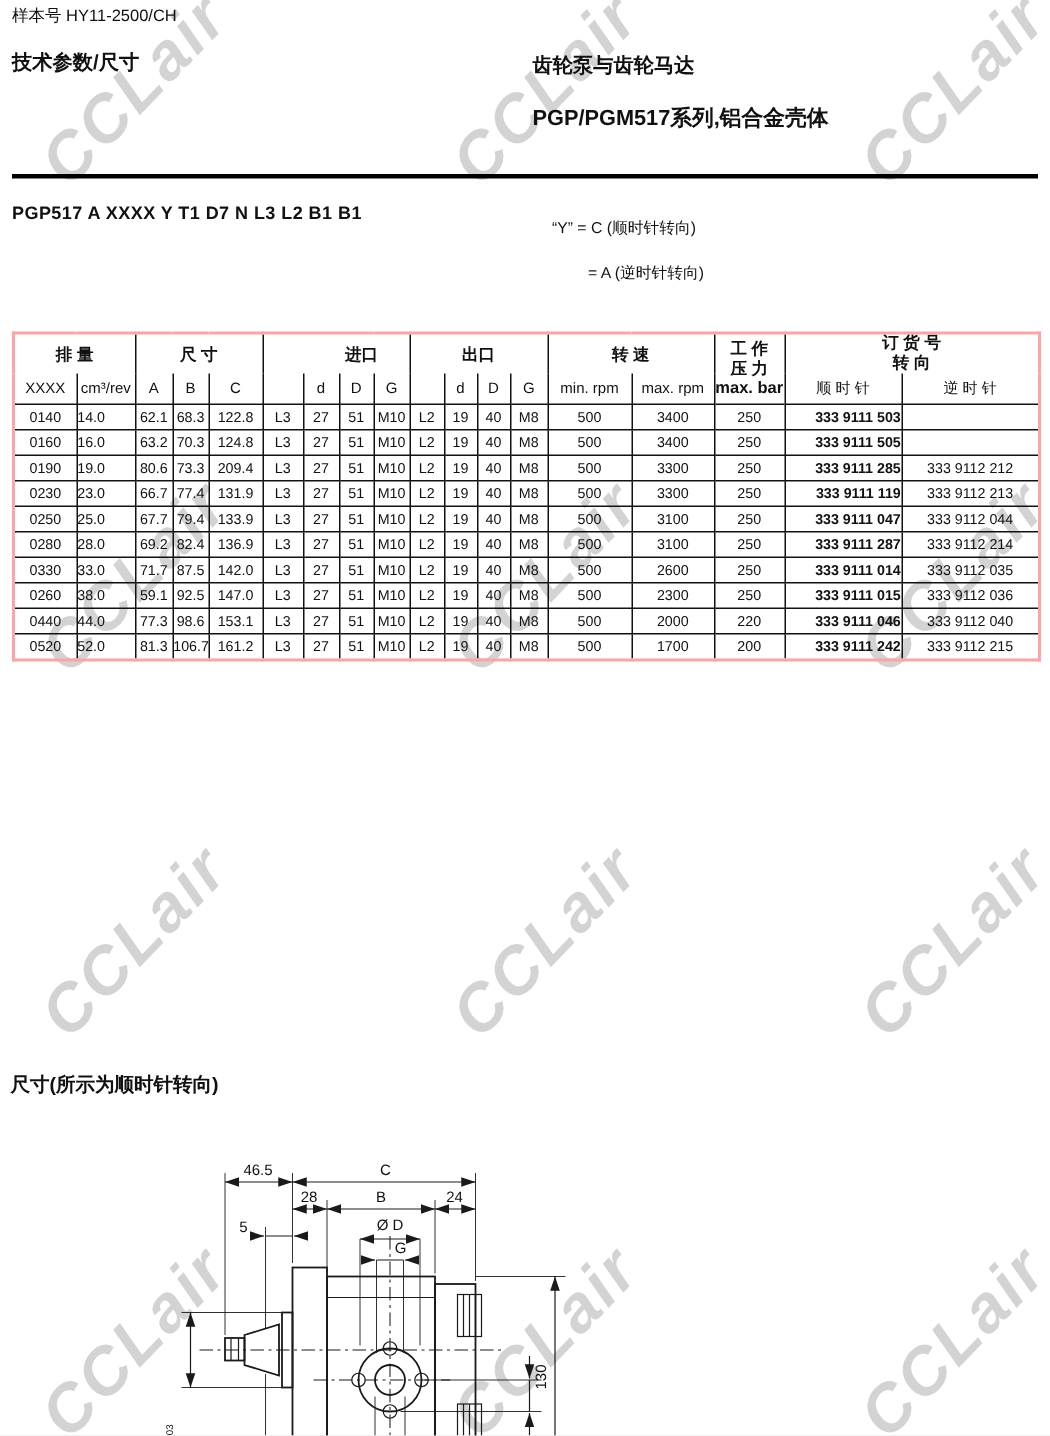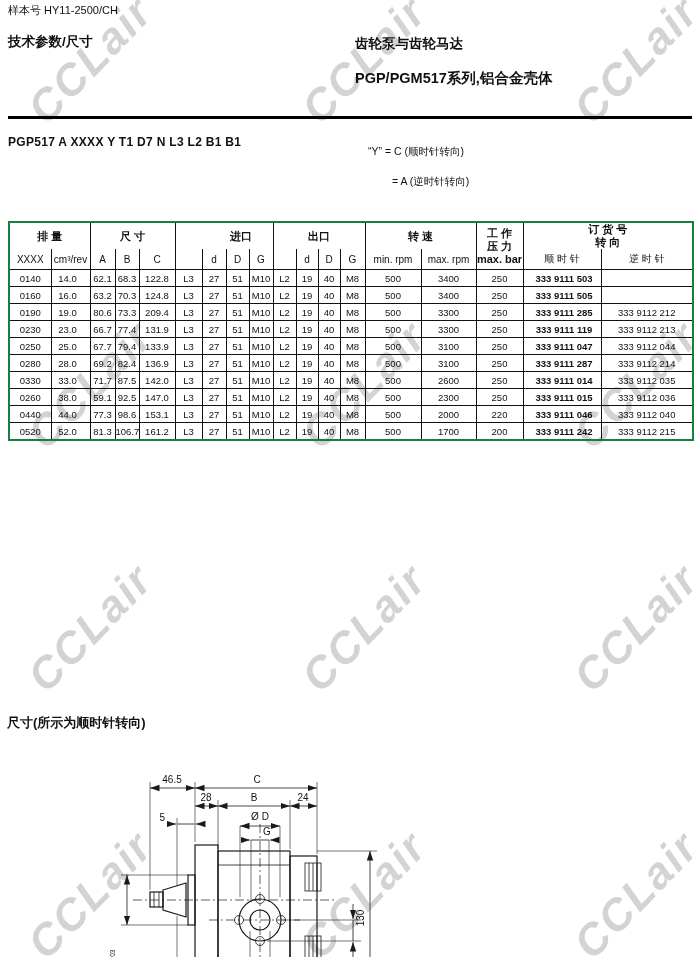--- a/index.html
+++ b/index.html
@@ -20,33 +20,33 @@
   .doc-title{left:8px;top:18px;font-size:13.5px;font-weight:bold;}
   .prod1{left:355px;top:2px;font-size:13.5px;font-weight:bold;}
   .prod2{left:355px;top:18px;font-size:14.5px;font-weight:bold;}
   .rule{left:8px;top:46px;width:684px;height:3px;background:#000;}
   .model{left:8px;top:62px;font-size:12px;font-weight:bold;letter-spacing:.3px;}
   .legend1{left:368px;top:58px;font-size:10.5px;}
   .legend2{left:392px;top:74px;font-size:10.5px;}
   .section-title{left:7px;top:379px;font-size:13px;font-weight:bold;}
   
   .tblwrap{left:8px;top:106px;}
-  table.spec{border-collapse:collapse;table-layout:fixed;width:684px;border:2px solid #15803d;}
+  table.spec{border-collapse:collapse;table-layout:fixed;width:684px;border:2px solid #fca5a5;}
   table.spec th,table.spec td{
     border:1px solid #111;padding:0;text-align:center;overflow:hidden;
     font-size:9.5px;white-space:nowrap;
   }
   table.spec thead tr.g th{border-bottom:none;font-weight:bold;font-size:11px;height:20px;}
   table.spec thead tr.s th{border-top:none;font-weight:normal;font-size:10px;height:20px;}
   table.spec thead th.press{font-size:9.5px;line-height:1.18;font-weight:bold;}
   table.spec thead th.inlet{text-align:center;padding-left:34px;}
   table.spec thead th.order div{line-height:1.2;}
   table.spec tbody td{height:16px;}
-  table.spec tbody td:nth-child(2){text-align:center;padding-right:6px;}
-  table.spec tbody td:nth-child(17){font-weight:bold;text-align:center;padding-left:4px;}
+  table.spec tbody td:nth-child(2){text-align:left;padding-right:6px;}
+  table.spec tbody td:nth-child(17){font-weight:bold;text-align:right;padding-left:4px;}
   
   svg{display:block;}
   svg text{font-family:"Liberation Sans", sans-serif;fill:#111;}
   .o  {stroke:#1a1a1a;stroke-width:1.2;fill:none;}
   .o2 {stroke:#1a1a1a;stroke-width:.8;fill:none;}
   .dim{stroke:#1a1a1a;stroke-width:.8;fill:none;}
   .ext{stroke:#1a1a1a;stroke-width:.6;fill:none;}
   .cl {stroke:#1a1a1a;stroke-width:.7;fill:none;stroke-dasharray:9 3 2 3;}
   .dt{font-size:10px;}
 </style>

